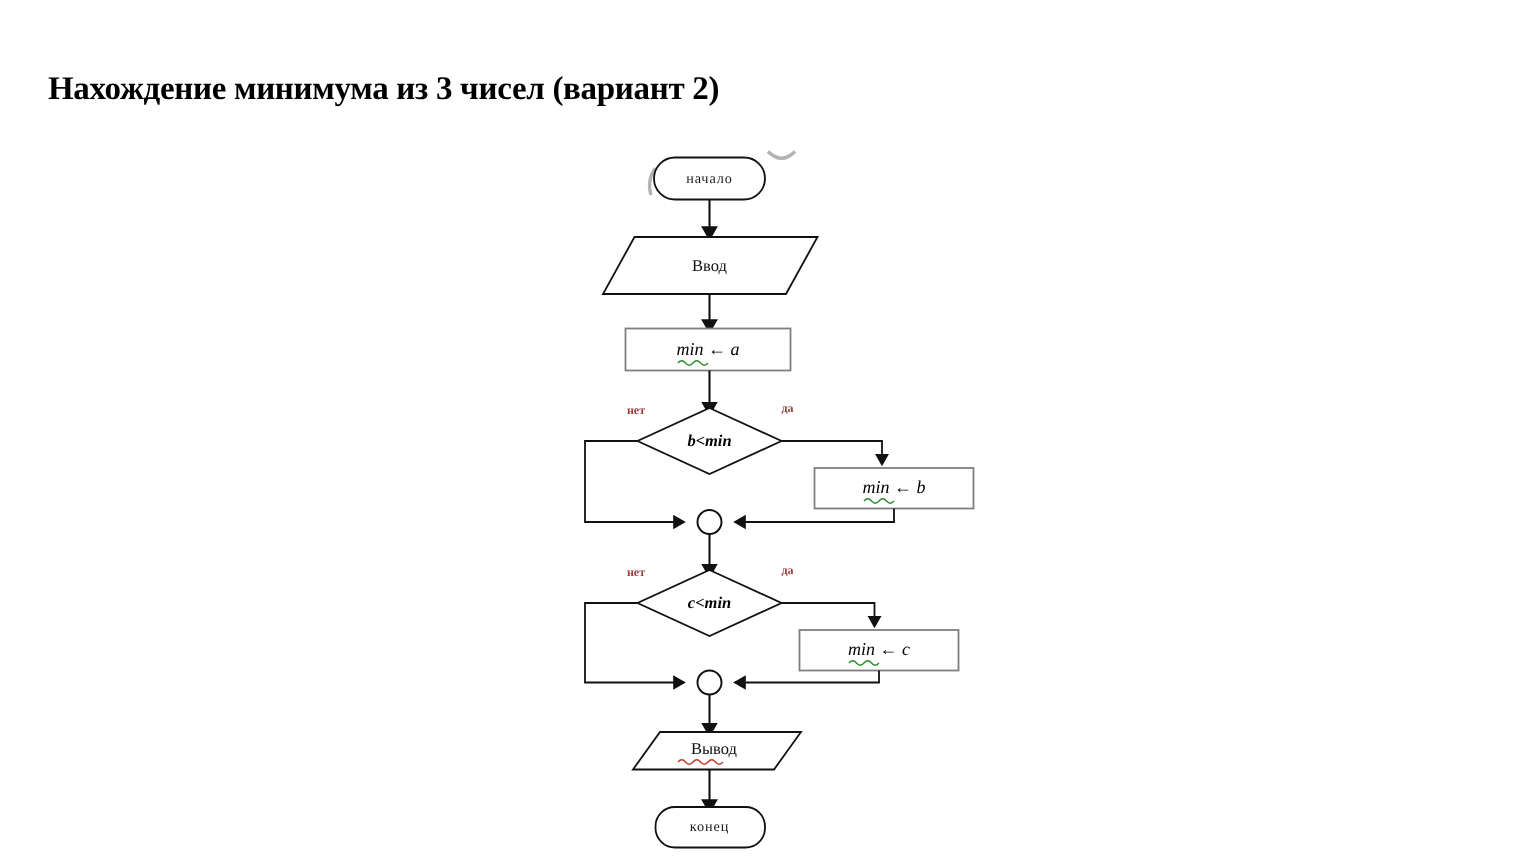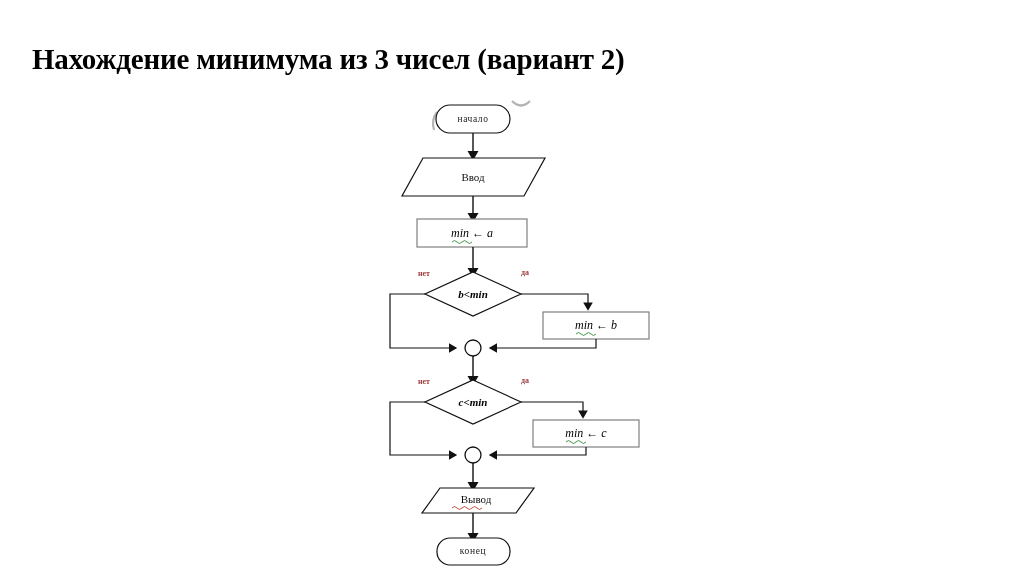--- a/index.html
+++ b/index.html
@@ -21,21 +21,21 @@
     height: 574px;
     background: #ffffff;
   }
   #page-title {
     position: absolute;
     left: 32px;
     top: 40px;
     width: 900px;
     font-family: "Liberation Serif", serif;
     font-weight: bold;
-    font-size: 29px;
+    font-size: 22px;
     line-height: 38px;
     color: #000000;
     letter-spacing: -0.2px;
     white-space: nowrap;
   }
   #flow-svg {
     position: absolute;
     left: 0;
     top: 0;
     width: 1024px;

